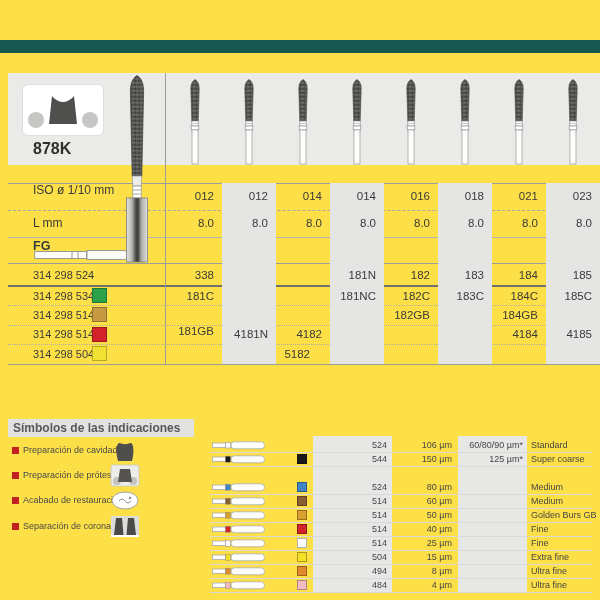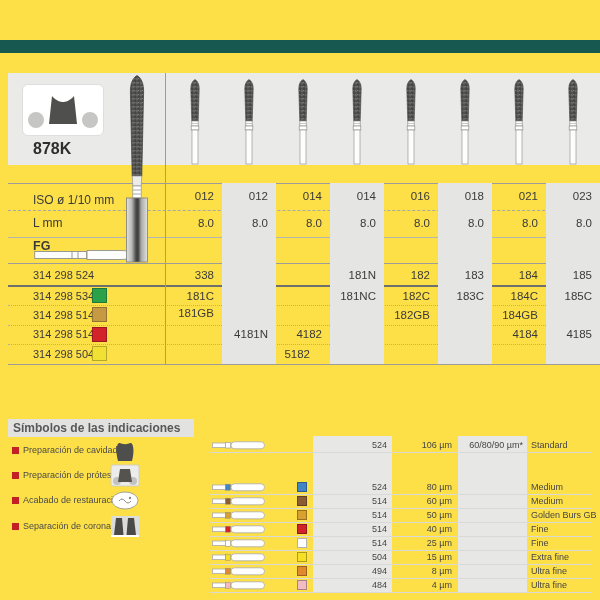--- a/index.html
+++ b/index.html
@@ -86,21 +86,21 @@
 
   <div class="tooth-box">
     <svg width="80" height="50" viewBox="0 0 80 50">
       <circle cx="13" cy="35" r="8" fill="#c6c6c4"></circle>
       <circle cx="67" cy="35" r="8" fill="#c6c6c4"></circle>
       <path d="M26,39 L29,11 C33,16 38,17 40,17 C42,17 47,16 51,11 L54,39 Z" fill="#4f4f4d"></path>
     </svg>
   </div>
   <div id="model">878K</div>
 
-  <div class="rowlabel" style="top:190px;height:21px;line-height:21px">ISO ø 1/10 mm</div>
+  <div class="rowlabel" style="top:180px;height:21px;line-height:21px">ISO ø 1/10 mm</div>
   <div class="rowlabel" style="top:213px;height:21px;line-height:21px">L mm</div>
   <div class="rowlabel" style="top:239px;height:15px;line-height:15px;font-weight:bold;font-size:12.5px">FG</div>
 
   <div class="fgbur">
     <svg width="104" height="14" viewBox="0 0 104 14">
       <rect x="0.7" y="3.5" width="52" height="7" fill="#fdfdfc" stroke="#8f8f8d" stroke-width="0.9"></rect>
       <line x1="38" y1="3.5" x2="38" y2="10.5" stroke="#8f8f8d" stroke-width="0.9"></line>
       <line x1="44" y1="3.5" x2="44" y2="10.5" stroke="#8f8f8d" stroke-width="0.9"></line>
       <path d="M53,2.5 L86,2.5 C97,2.5 102,5 102,7 C102,9 97,11.5 86,11.5 L53,11.5 Z" fill="#fdfdfc" stroke="#8f8f8d" stroke-width="0.9"></path>
     </svg>
@@ -207,21 +207,21 @@
     <div class="ocode" style="top:286.5px;height:18px;line-height:18px">314 298 534</div>
     <div class="swatch" style="left:92px;top:288px;width:15px;height:15px;background:#2ba24a"></div>
     <div class="cell" style="left:168px;top:286.5px;height:18px;line-height:18px">181C</div>
     <div class="cell" style="left:330px;top:286.5px;height:18px;line-height:18px">181NC</div>
     <div class="cell" style="left:384px;top:286.5px;height:18px;line-height:18px">182C</div>
     <div class="cell" style="left:438px;top:286.5px;height:18px;line-height:18px">183C</div>
     <div class="cell" style="left:492px;top:286.5px;height:18px;line-height:18px">184C</div>
     <div class="cell" style="left:546px;top:286.5px;height:18px;line-height:18px">185C</div>
     <div class="ocode" style="top:305.5px;height:18px;line-height:18px">314 298 514</div>
     <div class="swatch" style="left:92px;top:307px;width:15px;height:15px;background:#c59a42"></div>
-    <div class="cell" style="left:168px;top:304px;height:18px;line-height:18px">181GB</div>
+    <div class="cell" style="left:168px;top:322px;height:18px;line-height:18px">181GB</div>
     <div class="cell" style="left:384px;top:305.5px;height:18px;line-height:18px">182GB</div>
     <div class="cell" style="left:492px;top:305.5px;height:18px;line-height:18px">184GB</div>
     <div class="ocode" style="top:325px;height:18px;line-height:18px">314 298 514</div>
     <div class="swatch" style="left:92px;top:326.5px;width:15px;height:15px;background:#d2222a"></div>
     <div class="cell" style="left:222px;top:325px;height:18px;line-height:18px">4181N</div>
     <div class="cell" style="left:276px;top:325px;height:18px;line-height:18px">4182</div>
     <div class="cell" style="left:492px;top:325px;height:18px;line-height:18px">4184</div>
     <div class="cell" style="left:546px;top:325px;height:18px;line-height:18px">4185</div>
     <div class="ocode" style="top:344.5px;height:18px;line-height:18px">314 298 504</div>
     <div class="swatch" style="left:92px;top:346px;width:15px;height:15px;background:#f2e135"></div>
@@ -267,20 +267,32 @@
  <rect x="0.5" y="3" width="13" height="4.5" fill="#fff" stroke="#aaa" stroke-width="0.8"></rect>
  <rect x="19" y="1.8" width="33.5" height="7" rx="3.5" fill="#fff" stroke="#aaa" stroke-width="0.8"></rect>
  <rect x="13.5" y="2.5" width="5" height="5.5" fill="#fff" stroke="#aaa" stroke-width="0.8"></rect>
         </svg></span>
 
     <span class="g-code">524</span>
     <span class="g-grit">106 µm</span>
     <span class="g-iso">60/80/90 µm*</span>
     <span class="g-name">Standard</span>
   </div>
+    <div class="g-row" style="top:452px">
+    <span class="g-icon"><svg width="54" height="10" viewBox="0 0 54 10">
+ <rect x="0.5" y="3" width="13" height="4.5" fill="#fff" stroke="#aaa" stroke-width="0.8"></rect>
+ <rect x="19" y="1.8" width="33.5" height="7" rx="3.5" fill="#fff" stroke="#aaa" stroke-width="0.8"></rect>
+ <rect x="13.5" y="2.2" width="5" height="6" fill="#1a1a1a" stroke="#888" stroke-width="0.5"></rect>
+        </svg></span>
+    <span class="g-sw" style="background:#1a1a1a"></span>
+    <span class="g-code">544</span>
+    <span class="g-grit">150 µm</span>
+    <span class="g-iso">125 µm*</span>
+    <span class="g-name">Super coarse</span>
+  </div>
     <div class="g-row" style="top:480px">
     <span class="g-icon"><svg width="54" height="10" viewBox="0 0 54 10">
  <rect x="0.5" y="3" width="13" height="4.5" fill="#fff" stroke="#aaa" stroke-width="0.8"></rect>
  <rect x="19" y="1.8" width="33.5" height="7" rx="3.5" fill="#fff" stroke="#aaa" stroke-width="0.8"></rect>
  <rect x="13.5" y="2.2" width="5" height="6" fill="#4285c4" stroke="#888" stroke-width="0.5"></rect>
         </svg></span>
     <span class="g-sw" style="background:#4285c4"></span>
     <span class="g-code">524</span>
     <span class="g-grit">80 µm</span>
     <span class="g-iso"></span>

